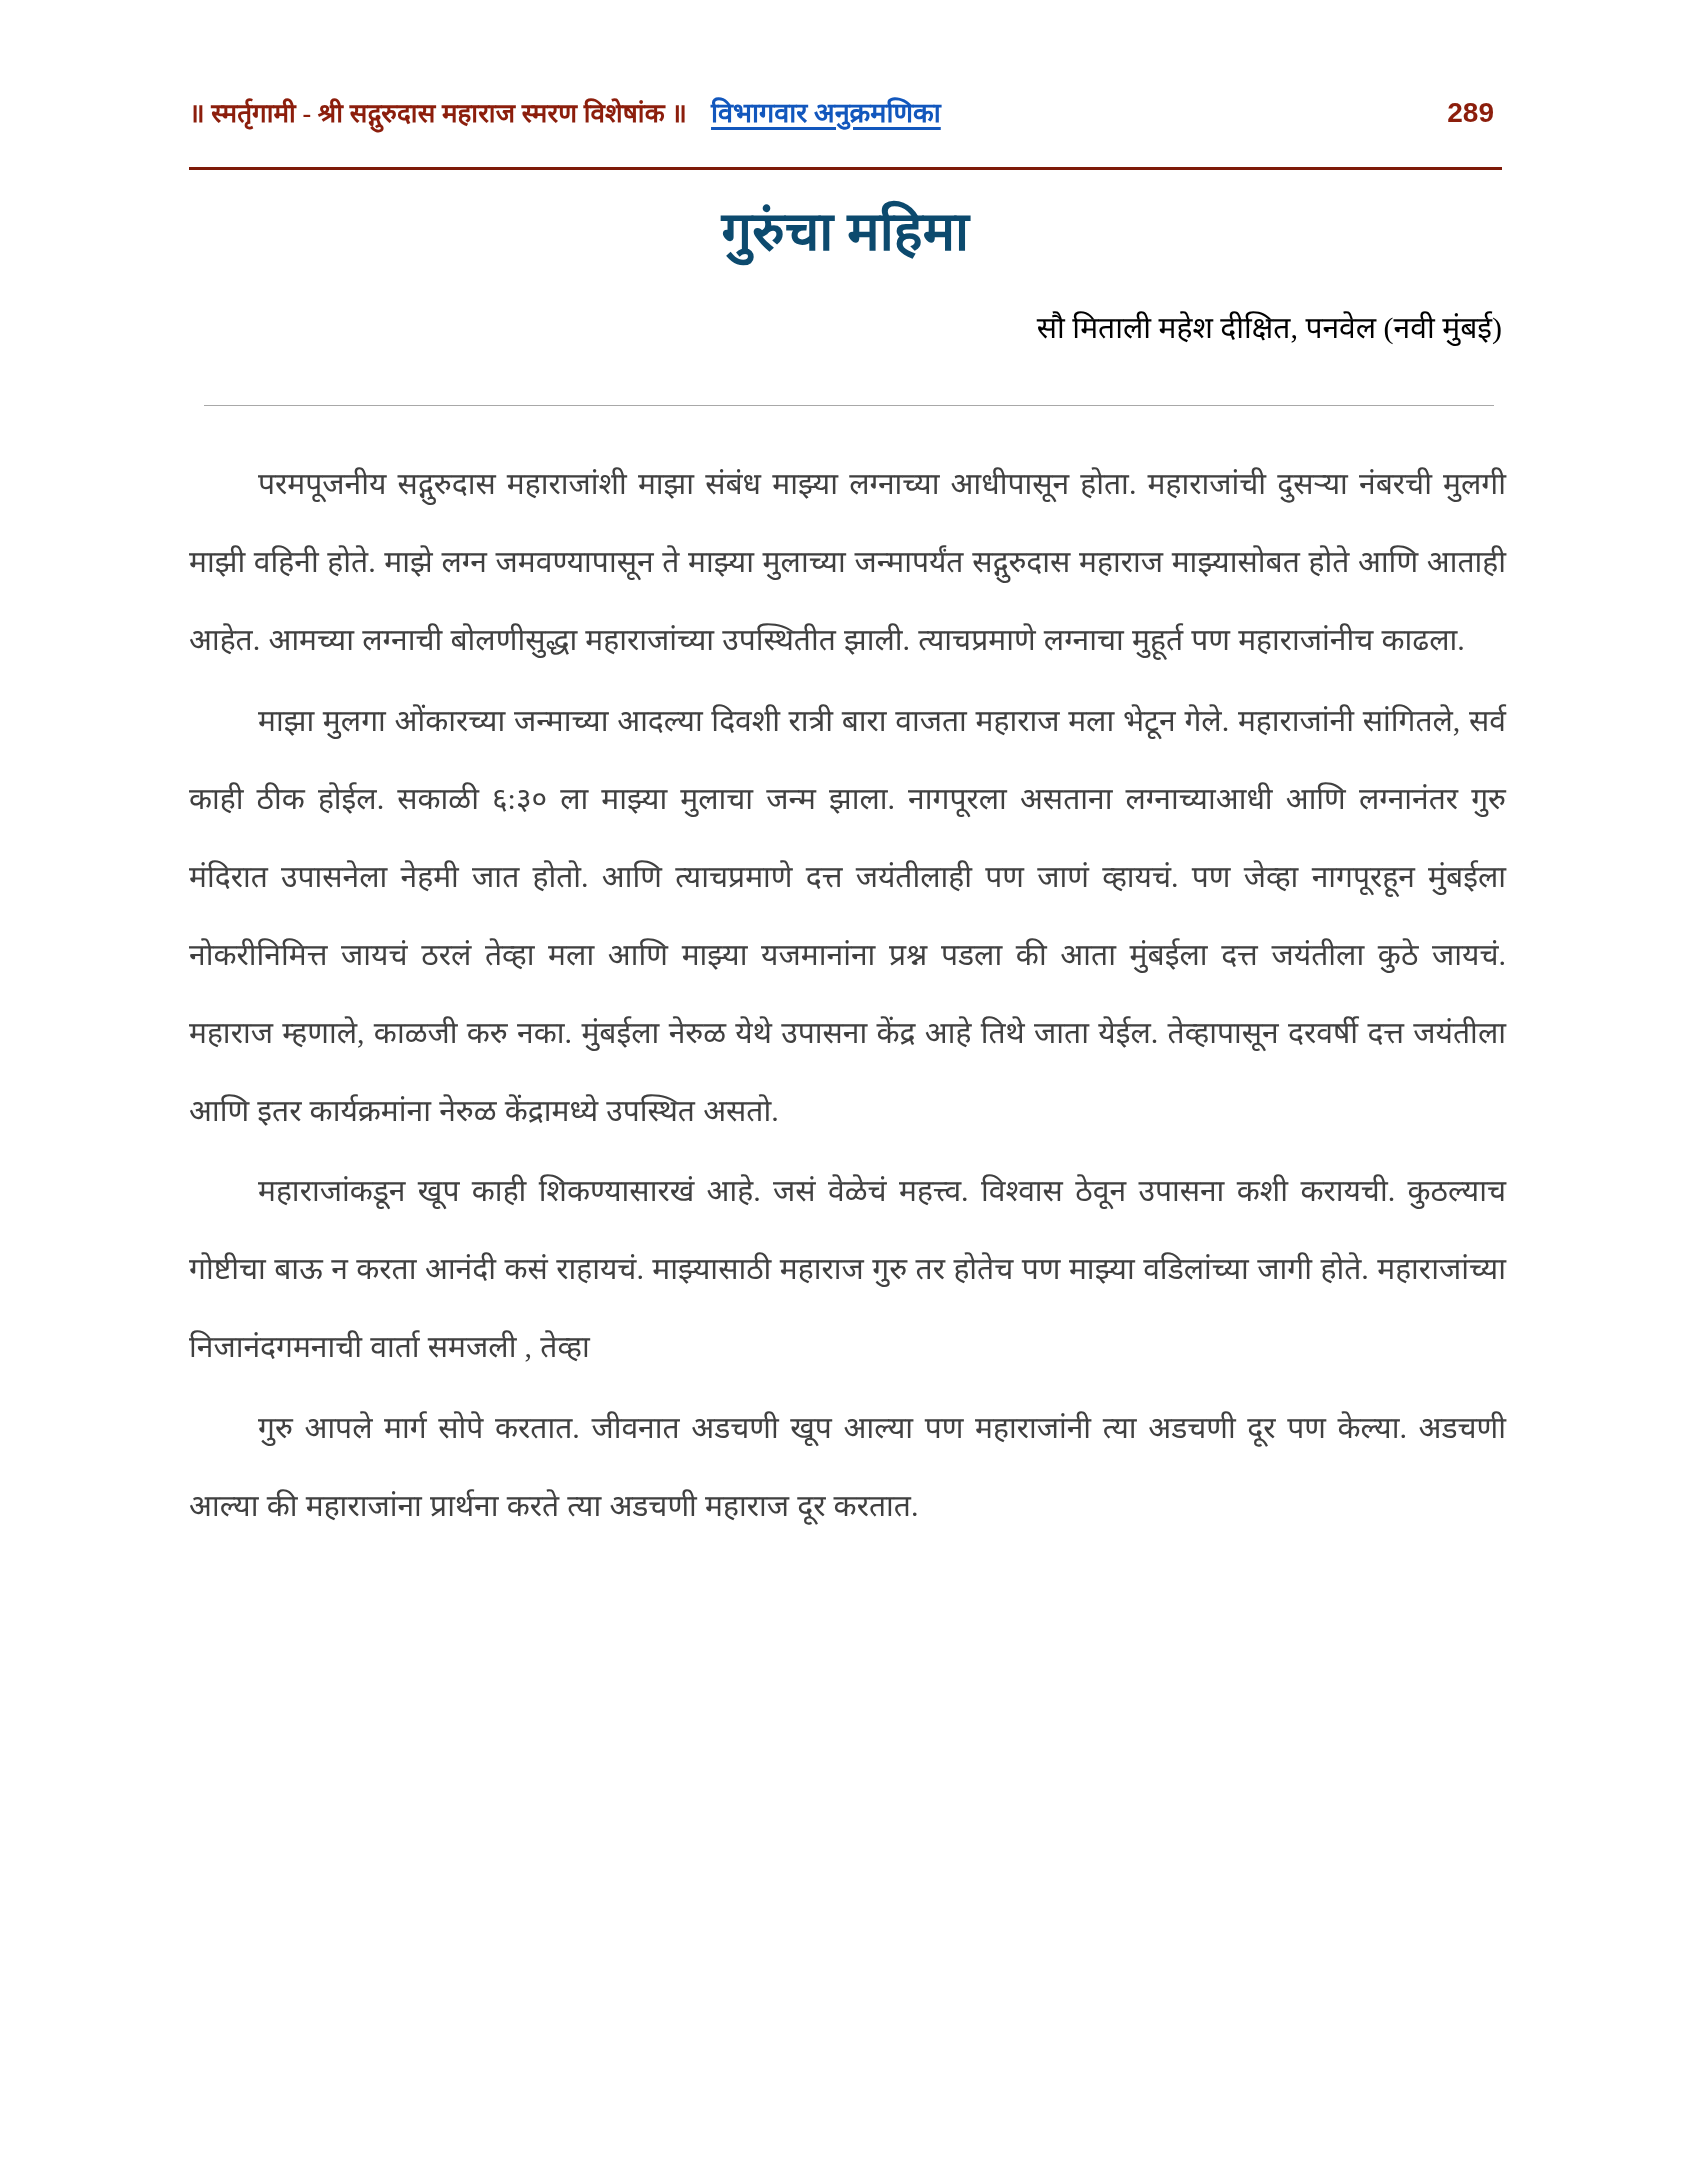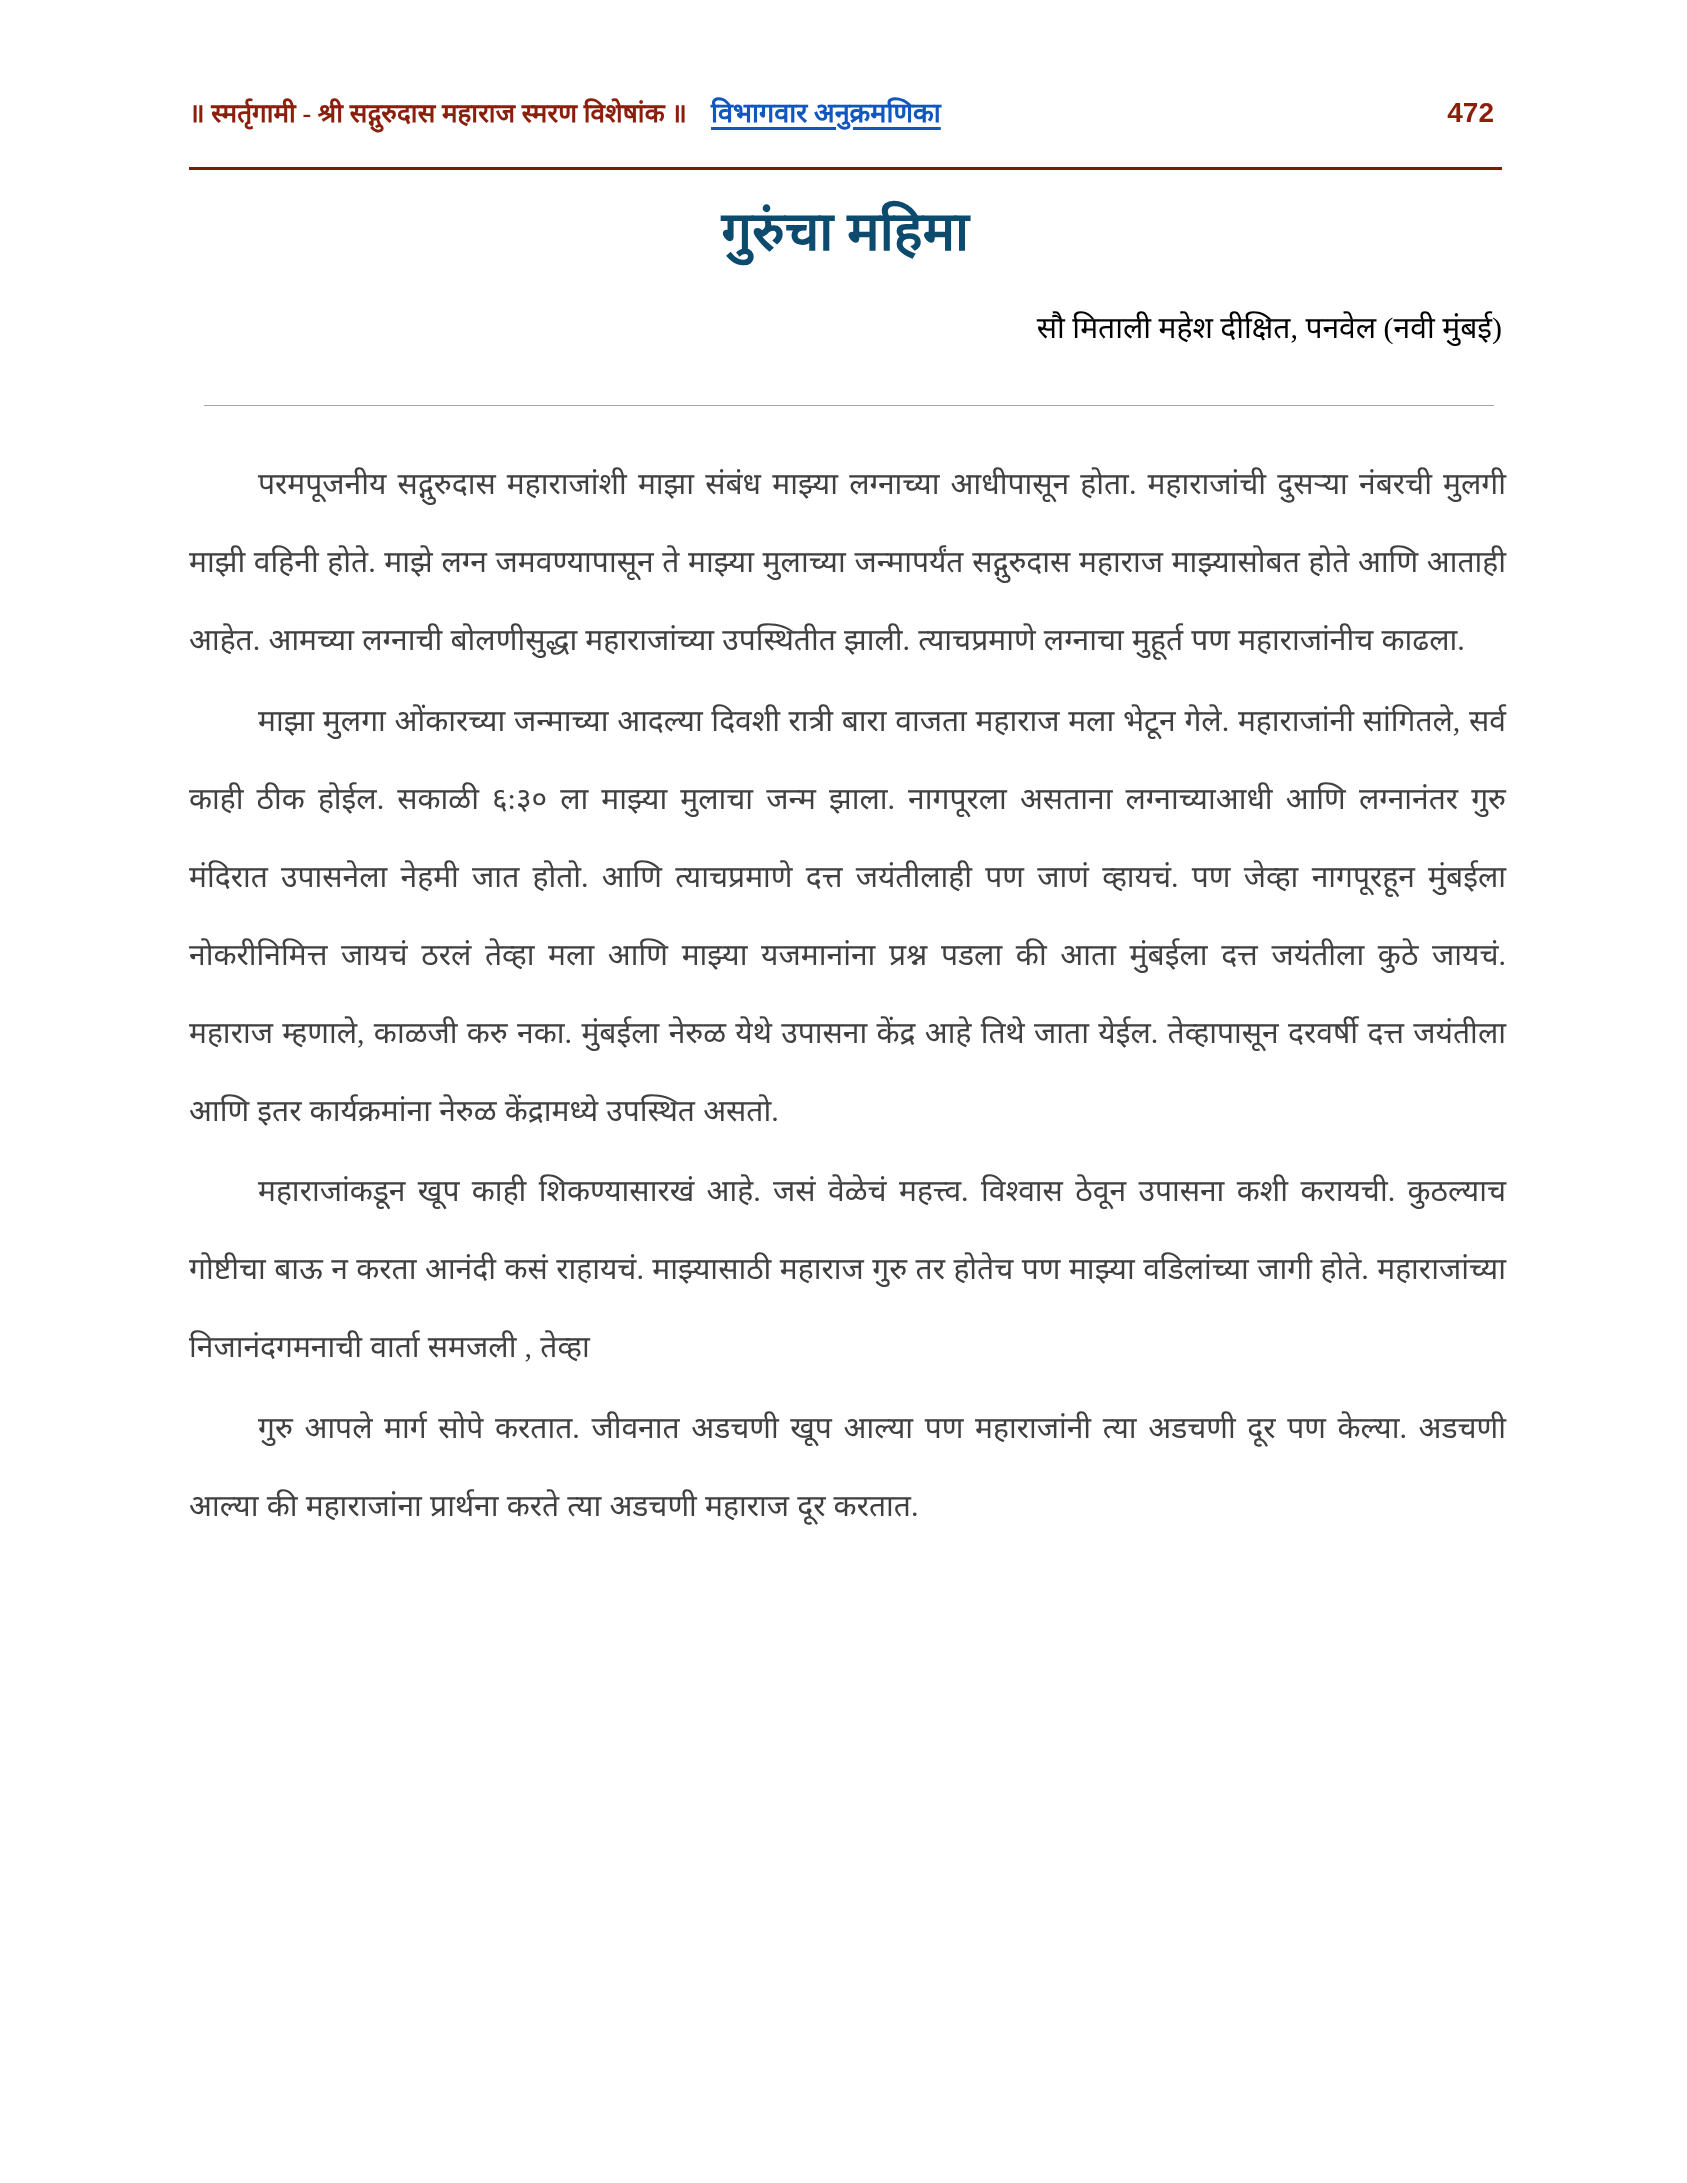--- a/index.html
+++ b/index.html
@@ -148,21 +148,21 @@
   .logo svg { display: block; }
 </style>
 </head>
 <body>
 
 <div class="page">
 
   <div class="header-row">
     <span class="header-title">॥ स्मर्तृगामी - श्री सद्गुरुदास महाराज स्मरण विशेषांक ॥</span>
     <a class="header-link">विभागवार अनुक्रमणिका</a>
-    <span class="header-pagenum">472</span>
+    <span class="header-pagenum">289</span>
   </div>
 
   <div class="rule-top"></div>
 
   <div class="doc-title">गुरुंचा महिमा</div>
 
   <div class="byline">सौ मिताली महेश दीक्षित, पनवेल (नवी मुंबई)</div>
 
   <div class="rule-thin"></div>
 

